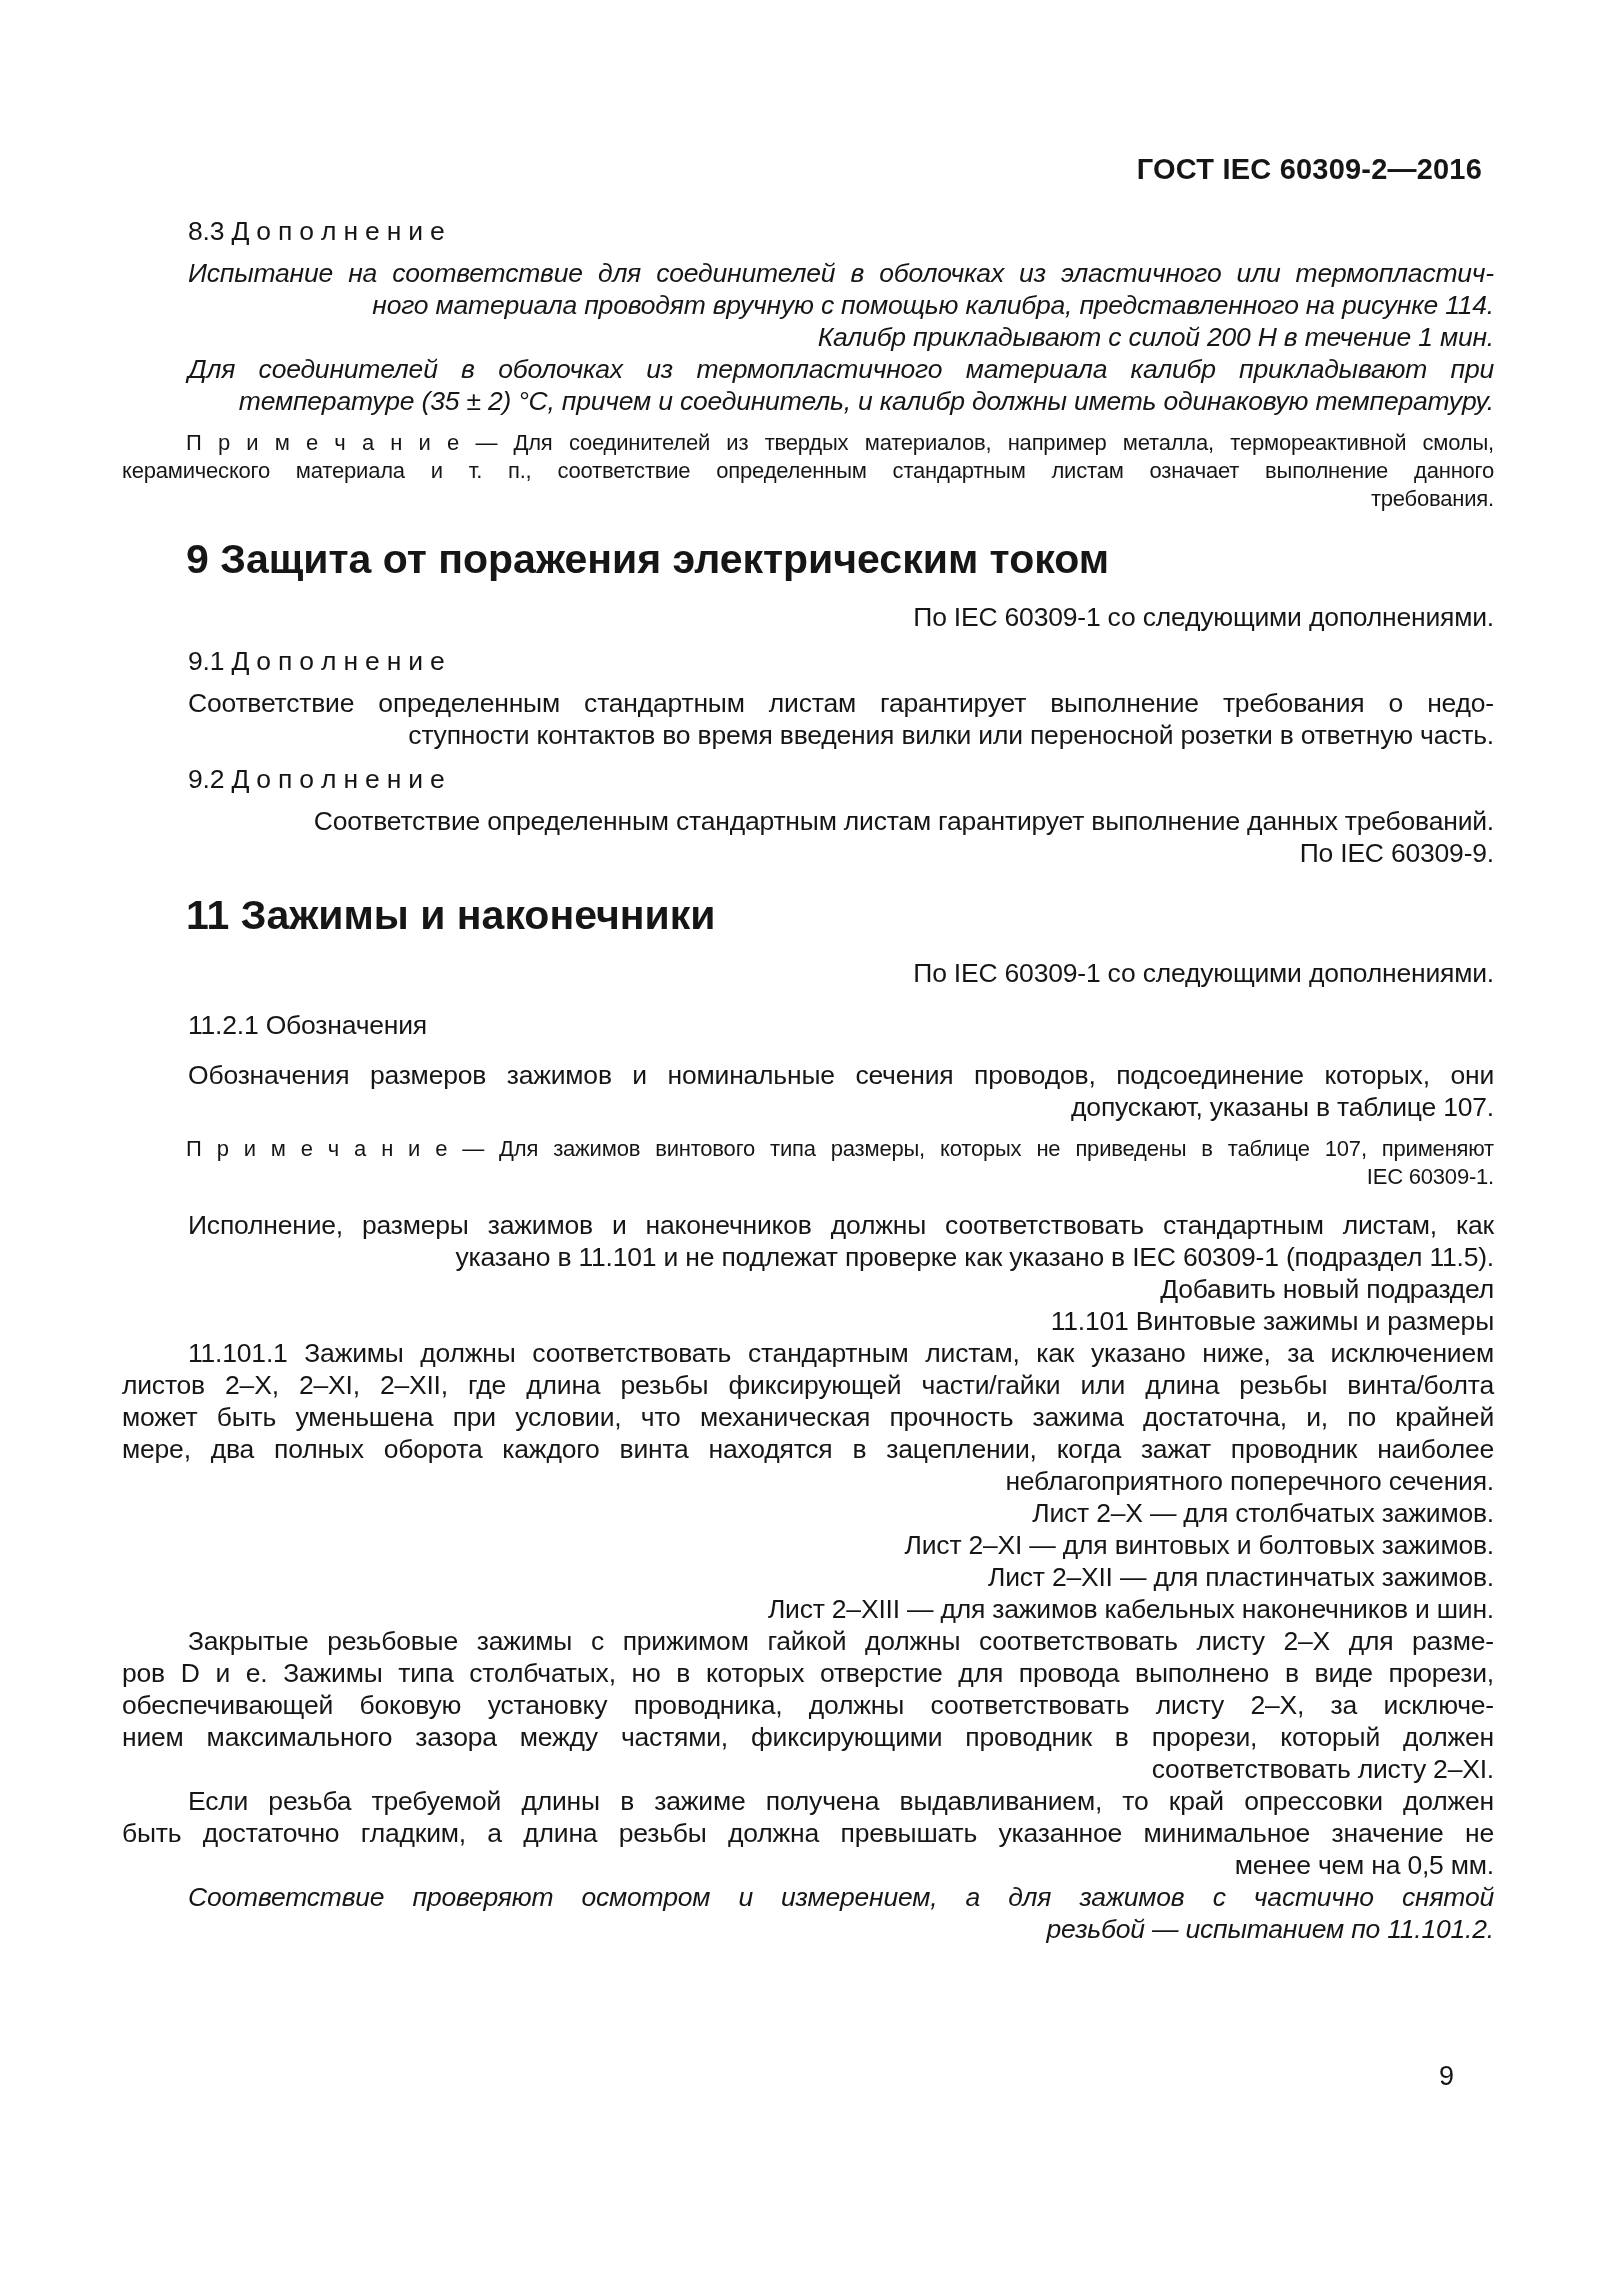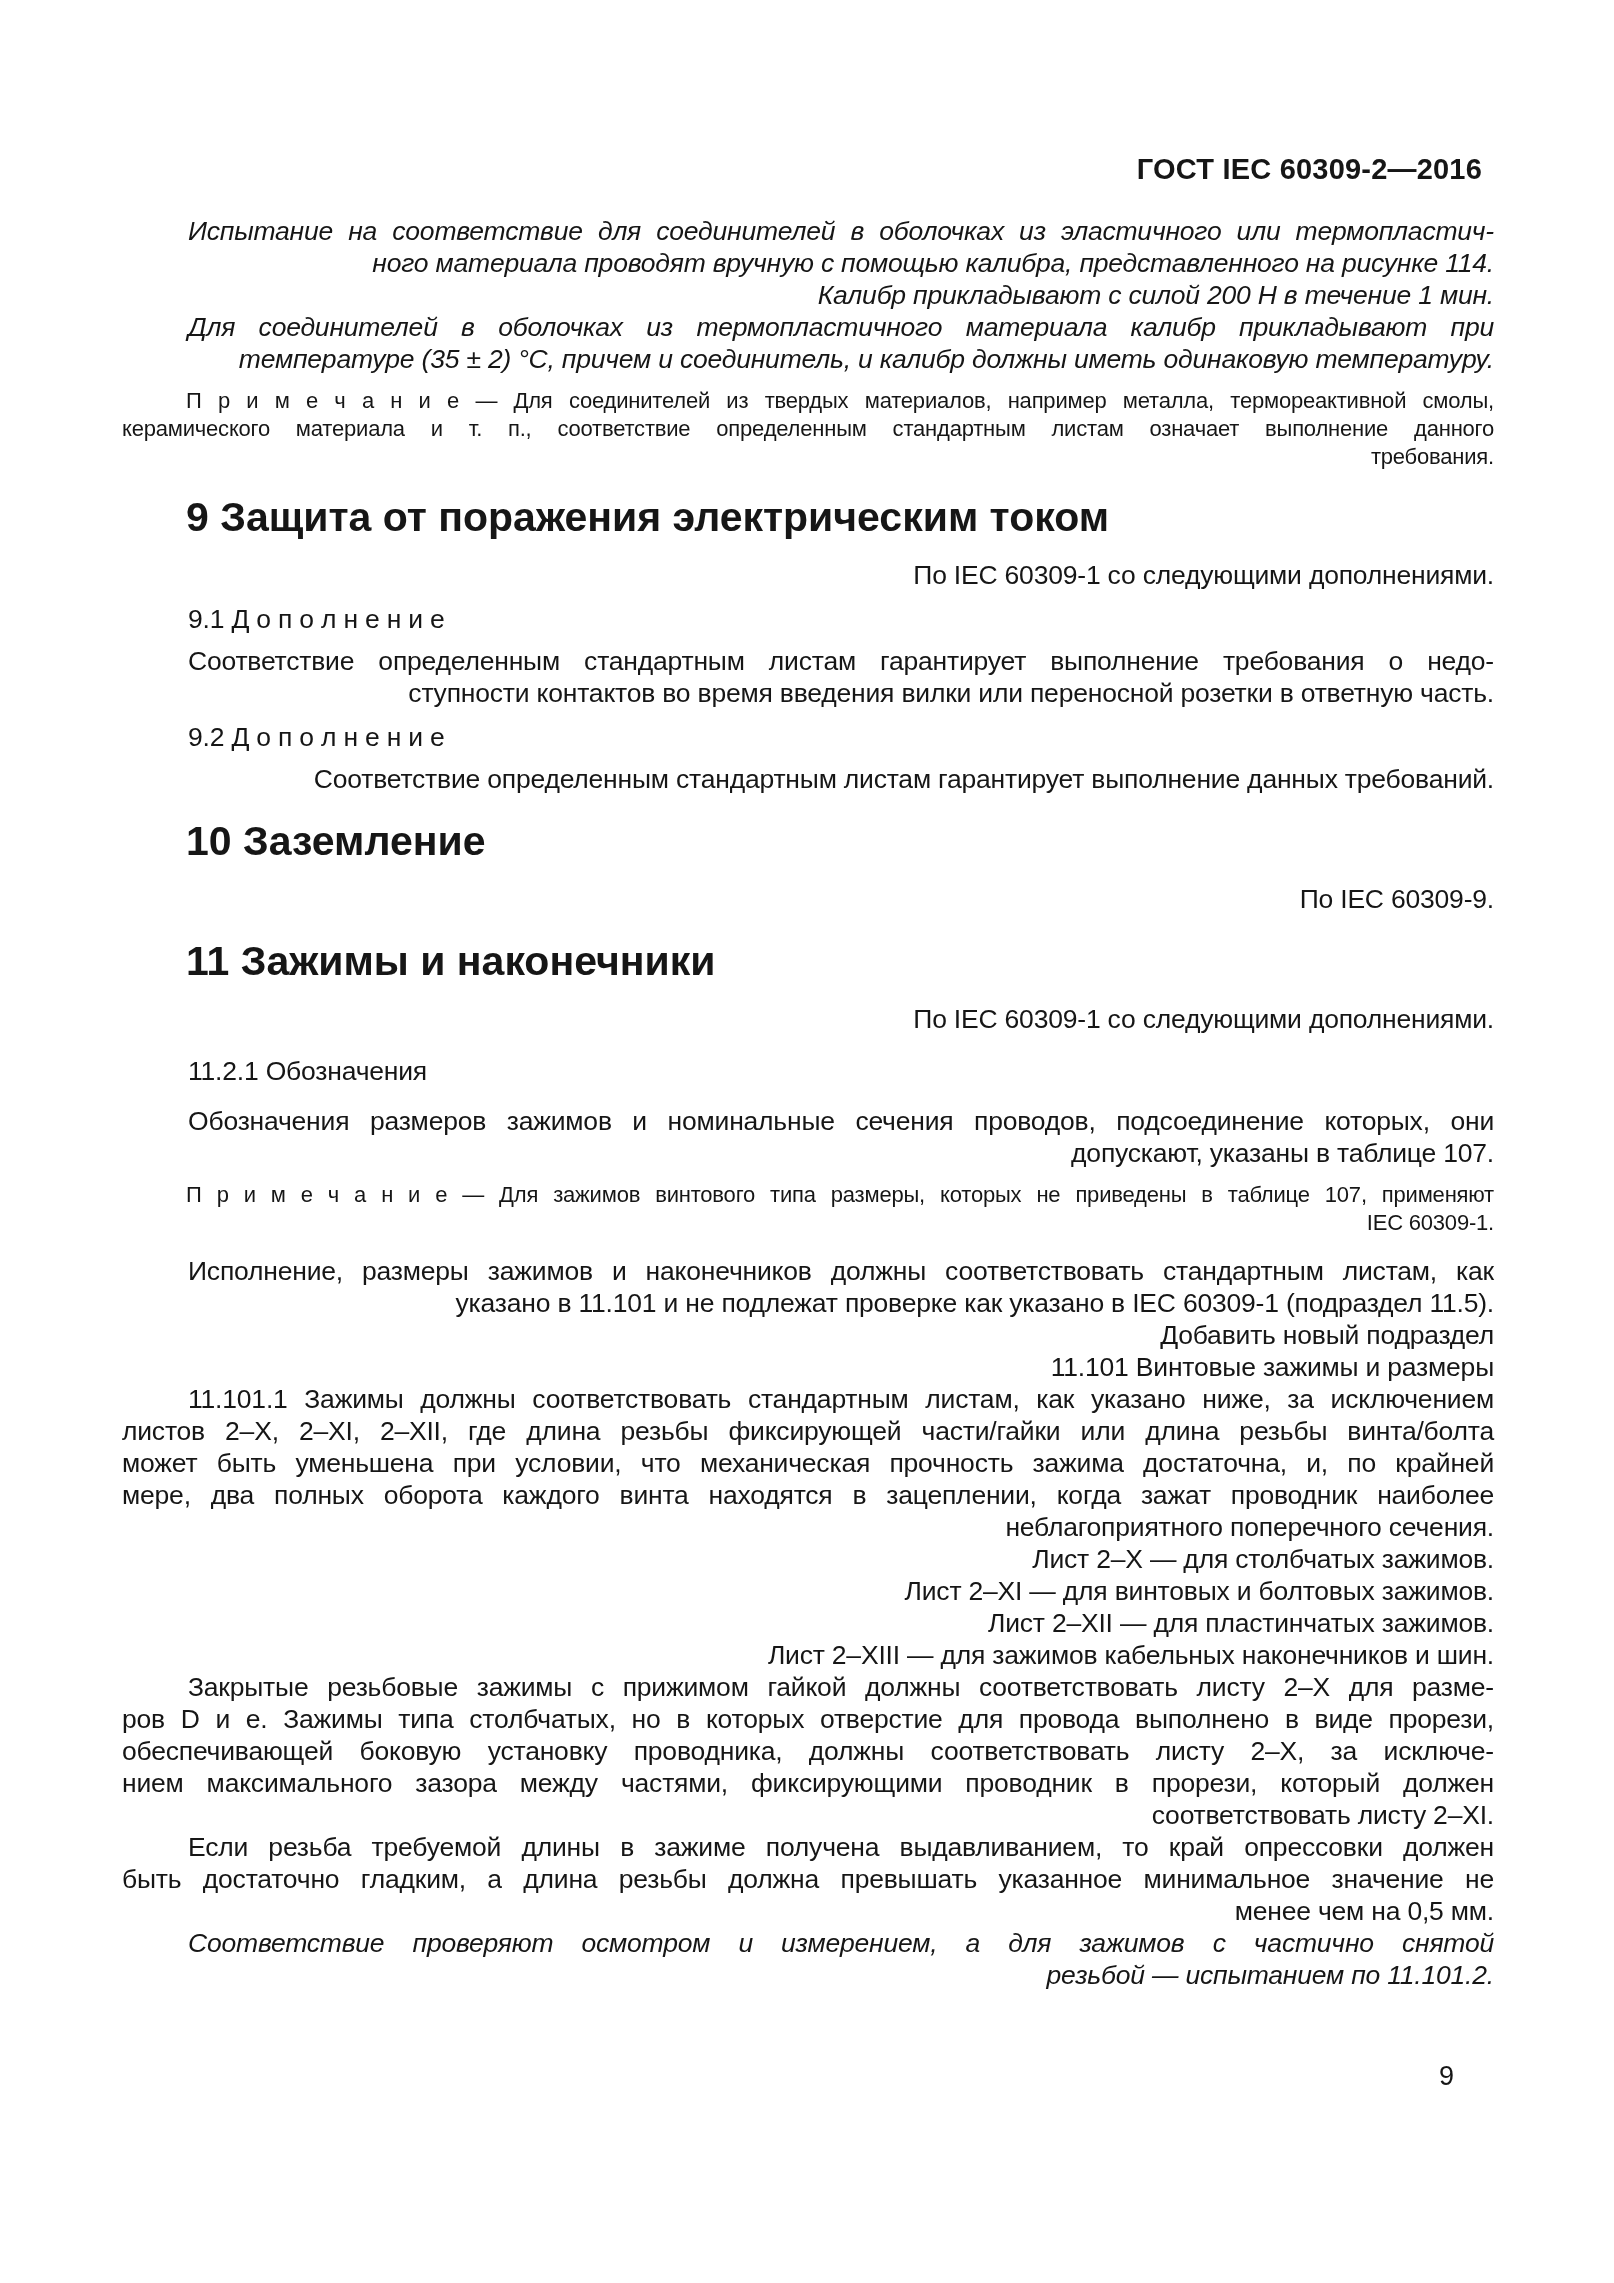--- a/index.html
+++ b/index.html
@@ -78,20 +78,21 @@
 </style>
 </head>
 <body>
 
 <div class="page">
   <div class="running-header">
     <span>ГОСТ IEC 60309-2—2016</span>
   </div>
 
   <main class="content" id="doc-content">
+      <div class="block subclause">8.3 Д о п о л н е н и е</div>
       <div class="block para-italic">
         <div class="line just first">Испытание на соответствие для соединителей в оболочках из эластичного или термопластич-</div>
         <div class="line fin">ного материала проводят вручную с помощью калибра, представленного на рисунке 114.</div>
       </div>
       <div class="block para-italic">
         <div class="line fin first">Калибр прикладывают с силой 200 Н в течение 1 мин.</div>
       </div>
       <div class="block para-italic">
         <div class="line just first">Для соединителей в оболочках из термопластичного материала калибр прикладывают при</div>
         <div class="line fin">температуре (35 ± 2) °C, причем и соединитель, и калибр должны иметь одинаковую температуру.</div>
@@ -107,21 +108,20 @@
       </div>
       <div class="block subclause">9.1 Д о п о л н е н и е</div>
       <div class="block para">
         <div class="line just first">Соответствие определенным стандартным листам гарантирует выполнение требования о недо-</div>
         <div class="line fin">ступности контактов во время введения вилки или переносной розетки в ответную часть.</div>
       </div>
       <div class="block subclause">9.2 Д о п о л н е н и е</div>
       <div class="block para">
         <div class="line fin first">Соответствие определенным стандартным листам гарантирует выполнение данных требований.</div>
       </div>
-      <div class="block heading">10 Заземление</div>
       <div class="block para">
         <div class="line fin first">По IEC 60309-9.</div>
       </div>
       <div class="block heading">11 Зажимы и наконечники</div>
       <div class="block para">
         <div class="line fin first">По IEC 60309-1 со следующими дополнениями.</div>
       </div>
       <div class="block subclause-plain">11.2.1 Обозначения</div>
       <div class="block para">
         <div class="line just first">Обозначения размеров зажимов и номинальные сечения проводов, подсоединение которых, они</div>

